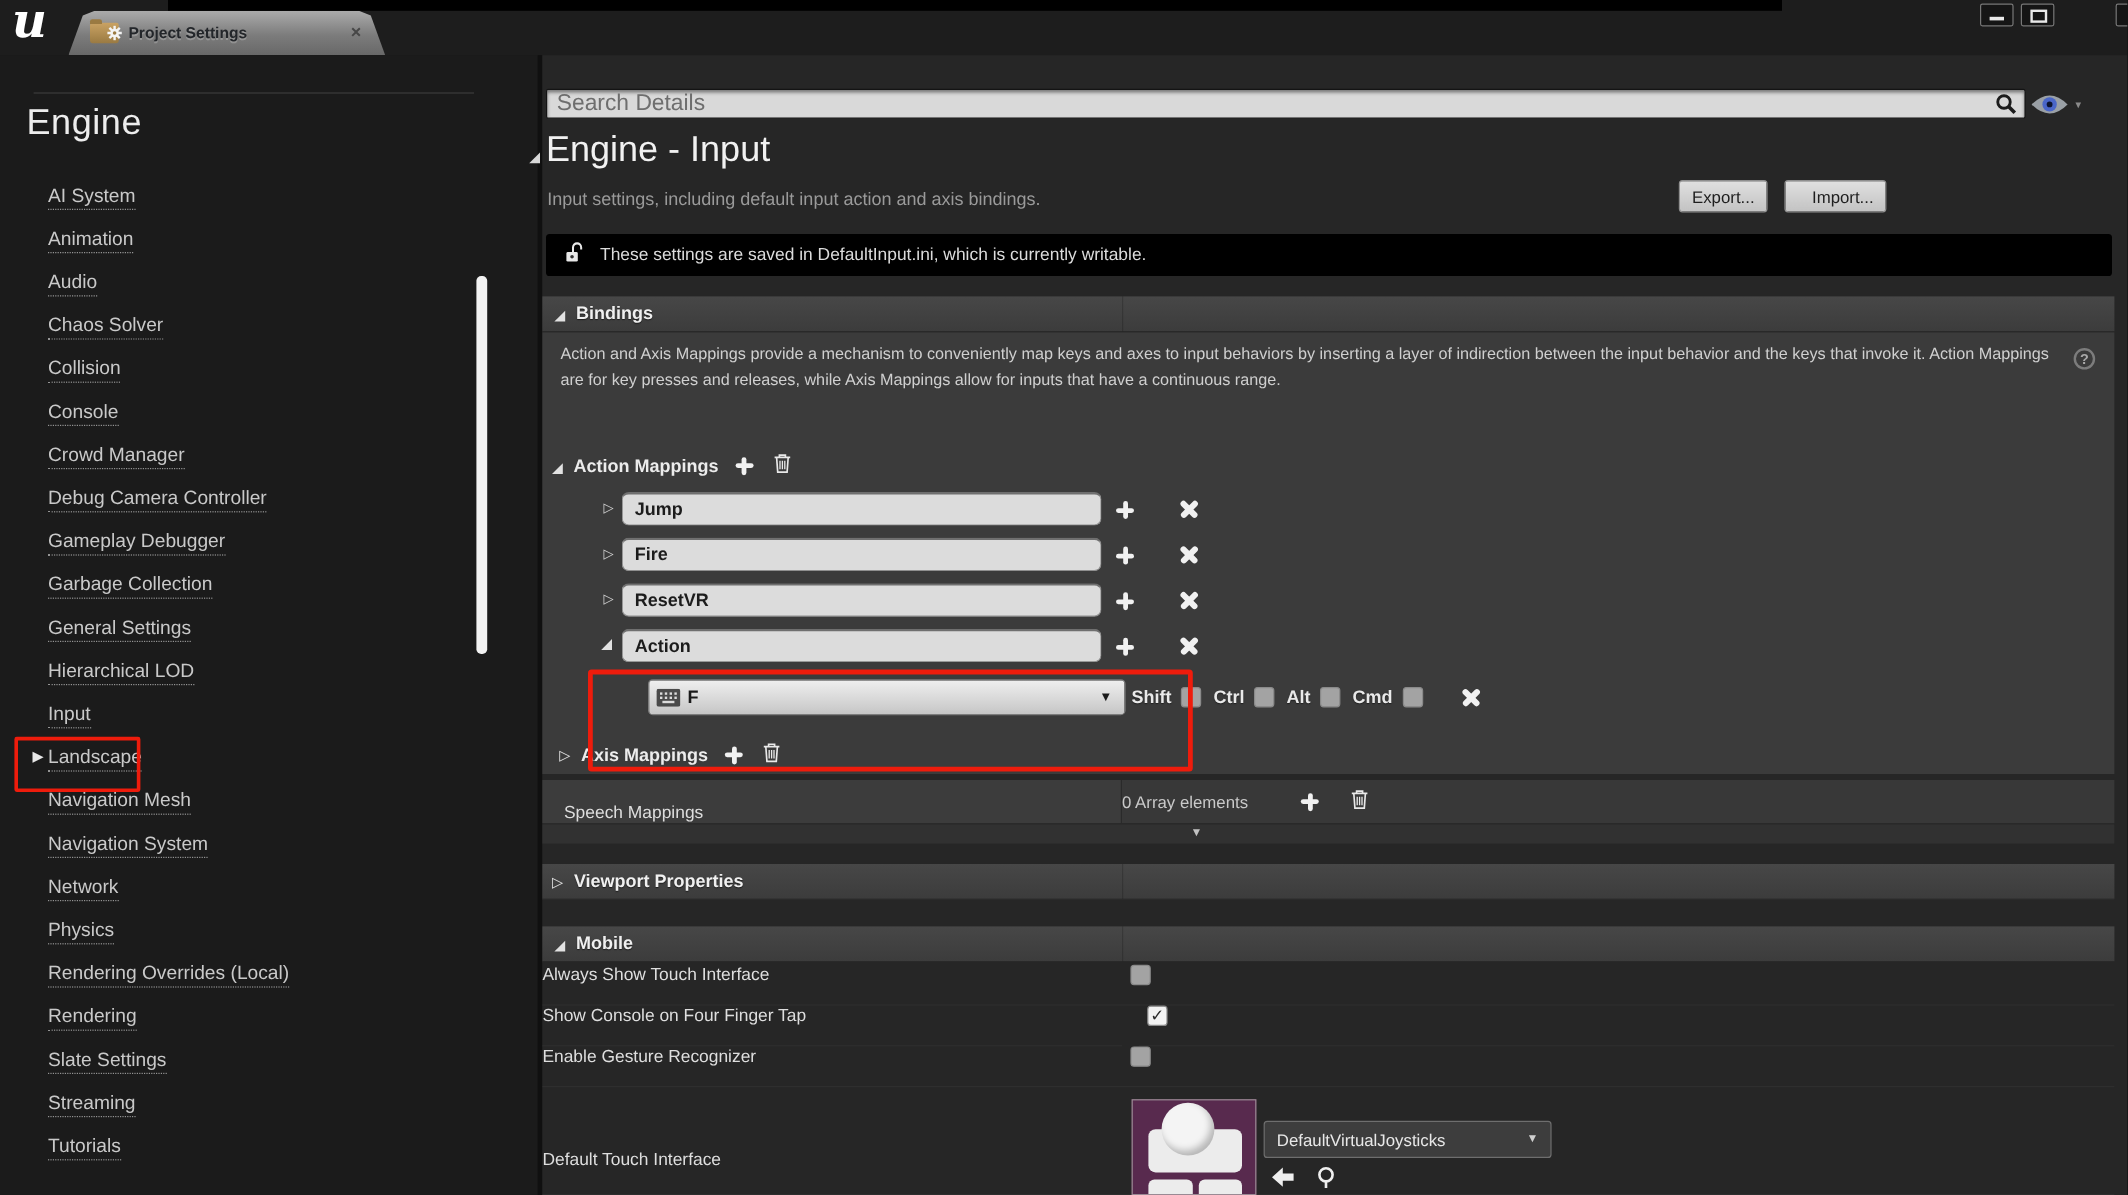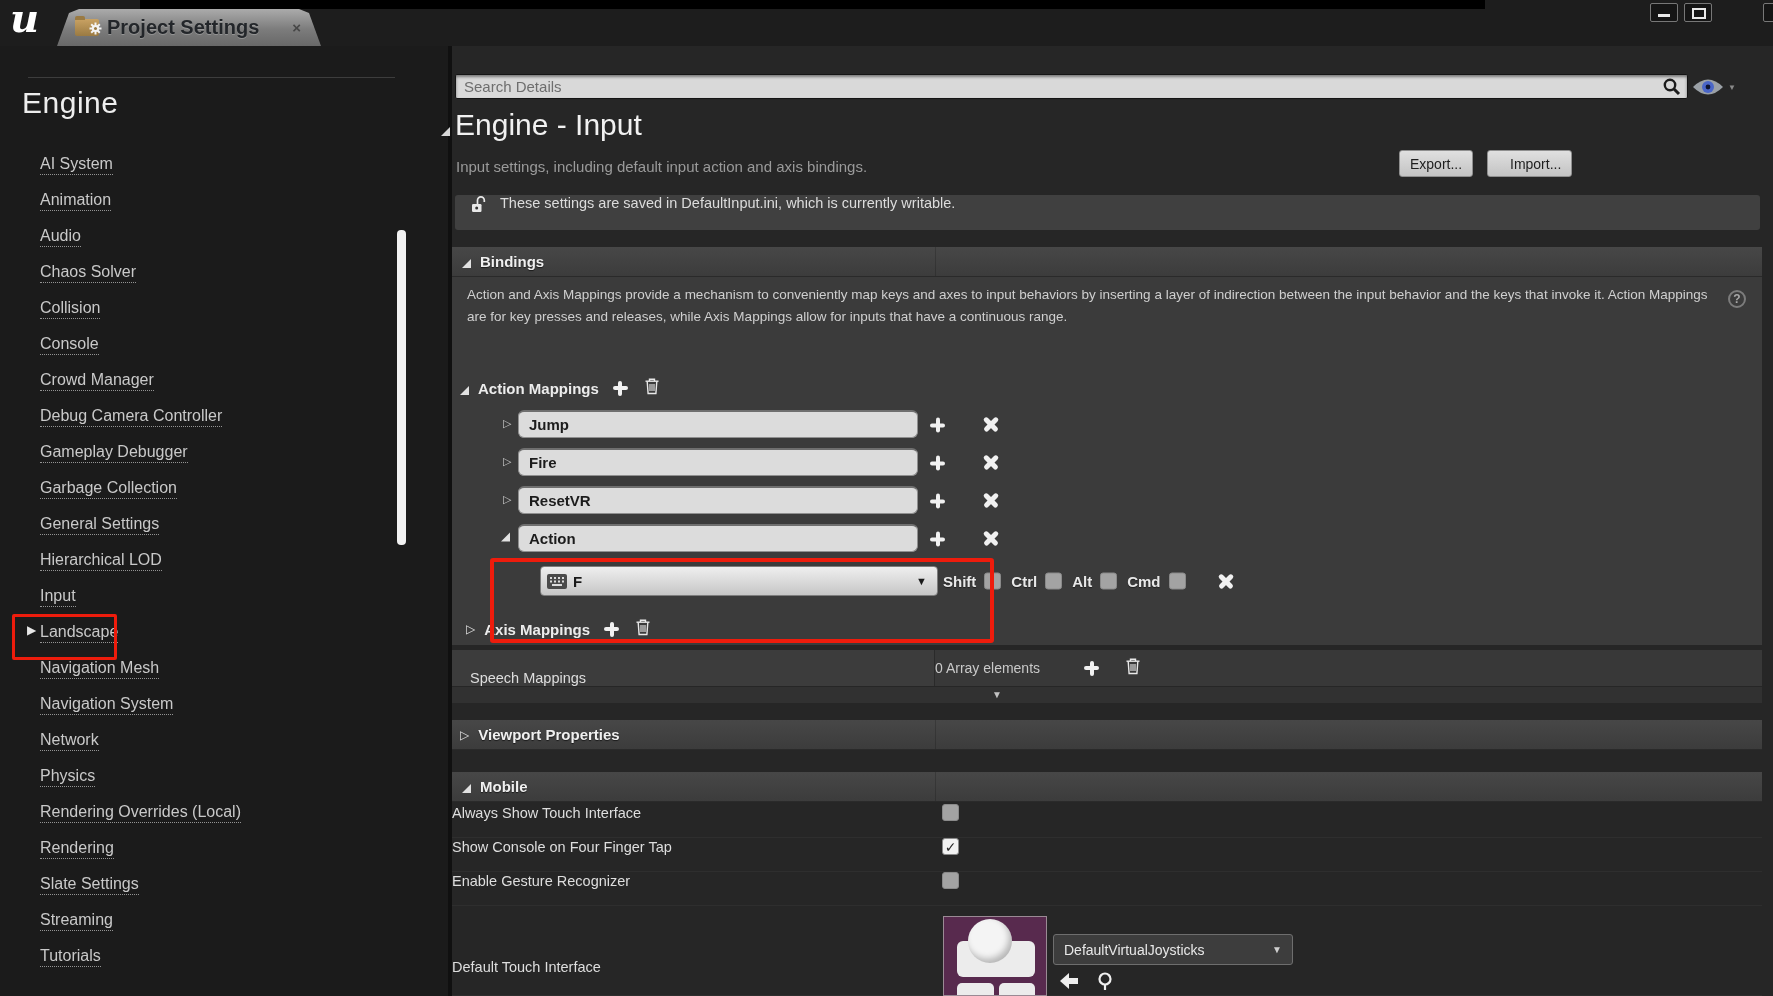--- a/index.html
+++ b/index.html
@@ -10,21 +10,21 @@
 
   
   #topbar{position:absolute;left:0;top:0;width:1773px;height:46px;background:#1d1d1d;}
   #top-black-strip{position:absolute;left:140px;top:0;width:1345px;height:9px;background:#000;}
   #ue-logo{position:absolute;left:10px;top:-6px;font-family:"DejaVu Serif",serif;
            font-style:italic;font-weight:bold;font-size:40px;color:#fff;}
   #tab{position:absolute;left:57px;top:9px;width:264px;height:37px;
        background:linear-gradient(#ababab,#7c7c7c 55%,#686868);
        clip-path:polygon(0 100%,12px 4px,22px 0,242px 0,252px 4px,100% 100%);
        display:flex;align-items:center;padding:0 20px 0 18px;box-sizing:border-box;}
-  #tab-title{font-size:20px;font-weight:bold;color:#23262a;margin-left:8px;
+  #tab-title{font-size:13px;font-weight:bold;color:#23262a;margin-left:8px;
              text-shadow:0 1px 0 rgba(255,255,255,.22);}
   #tab-close{margin-left:auto;color:#474747;font-size:15px;font-weight:bold;line-height:1;}
   .folder-icon{position:relative;width:24px;height:17px;background:linear-gradient(#c9a263,#9a7a42);
                border-radius:2px;flex:0 0 auto;}
   .folder-icon::before{content:"";position:absolute;left:0;top:-3px;width:10px;height:4px;
                background:#9a7a42;border-radius:2px 2px 0 0;}
   .gear-badge{position:absolute;right:-3px;bottom:-3px;}
   #win-buttons{position:absolute;right:0;top:2px;height:22px;}
   .win-btn{position:absolute;top:1px;width:28px;height:19px;background:#151515;
            border:1px solid #777;border-radius:2px;box-sizing:border-box;}
@@ -48,37 +48,37 @@
   #input-marker{position:absolute;left:27px;top:577px;font-size:12px;color:#e8e8e8;}
 
   
   #details{position:absolute;left:452px;top:46px;width:1321px;height:950px;background:#262626;}
   #details .abs{position:absolute;}
 
   #search-bar{left:3px;top:28px;width:1233px;height:25px;background:#d9d9d9;
               border:1px solid #141414;border-radius:2px;box-sizing:border-box;
               box-shadow:inset 0 2px 3px rgba(0,0,0,.45);}
   #search-input{width:100%;height:100%;background:transparent;border:none;outline:none;
-                font-family:inherit;font-size:15px;color:#333;padding:0 30px 0 8px;box-sizing:border-box;}
+                font-family:inherit;font-size:19px;color:#333;padding:0 30px 0 8px;box-sizing:border-box;}
   #search-input::placeholder{color:#6e6e6e;opacity:1;}
   #search-mag{left:1210px;top:31px;}
   #eye-btn{left:1240px;top:31px;width:46px;height:20px;display:flex;align-items:center;gap:4px;}
   #eye-caret{font-size:8px;color:#8a8a8a;}
 
   #title-marker{left:-11px;top:81px;width:0;height:0;border-right:9px solid #d8d8d8;
                 border-top:9px solid transparent;}
   #page-title{left:3px;top:62px;font-size:30px;color:#f1f1f1;}
   #page-subtitle{left:4px;top:112px;font-size:15px;color:#9a9a9a;}
   .chip-btn{top:104px;height:27px;background:linear-gradient(#e0e0e0,#c3c3c3);
             border:1px solid #8f8f8f;border-radius:3px;color:#1e1e1e;font-size:14px;
             display:flex;align-items:center;padding:0 10px;box-sizing:border-box;}
   #export-btn{left:947px;} #import-btn{left:1035px;padding-left:22px;}
 
-  #info-bar{left:3px;top:149px;width:1305px;height:35px;background:#404040;border-radius:3px;
-            display:flex;}
+  #info-bar{left:3px;top:149px;width:1305px;height:35px;background:#000000;border-radius:3px;
+            display:flex;align-items:center;}
   #info-bar .lock{margin:0 14px 0 16px;}
   #info-text{font-size:14.5px;color:#dcdcdc;}
 
   .cat-header{left:0;width:1310px;height:30px;background:linear-gradient(#474747,#3c3c3c);
               border-bottom:1px solid #2a2a2a;display:flex;align-items:center;box-sizing:border-box;}
   .cat-header .seam{position:absolute;left:483px;top:0;width:1px;height:100%;background:rgba(0,0,0,.18);}
   .cat-marker{width:0;height:0;border-right:9px solid #e2e2e2;border-top:9px solid transparent;
               margin:4px 0 0 10px;}
   .cat-marker-closed{color:#e2e2e2;font-size:12px;margin-left:8px;}
   .cat-label{font-size:15px;font-weight:bold;color:#f0f0f0;margin-left:9px;
@@ -146,21 +146,21 @@
   #speech-row{top:604px;height:36px;}
   #speech-value{font-size:14px;color:#c9c9c9;}
   #speech-plus{margin-left:44px;} #speech-trash{margin-left:26px;}
 
   #expander-strip{left:0;top:641px;width:1310px;height:16px;background:#313131;}
   #expander-caret{position:absolute;left:540px;top:2px;font-size:10px;color:#c2c2c2;}
 
   #viewport-header{top:674px;} #mobile-header{top:726px;}
 
   .mobile-row{left:0;width:1310px;height:34px;display:grid;grid-template-columns:483px 1fr;}
-  #mrow-0{top:758px;} #mrow-1{top:792px;} #mrow-2{top:826px;}
+  #mrow-0{top:758px;} #mrow-1{top:792px;gap:14px;} #mrow-2{top:826px;}
   .mobile-row .pcell-l{border-bottom:1px solid #2e2e2e;}
   .mobile-row .pcell-r{border-bottom:1px solid #2e2e2e;padding-left:7px;}
   #touch-row{top:860px;height:90px;}
   #touch-row .pcell-l{align-items:flex-start;padding-top:52px;}
 
   #joystick-thumb{position:absolute;left:491px;top:870px;width:104px;height:80px;
         background:#582a4e;border:1px solid #9a8a94;box-sizing:border-box;overflow:hidden;z-index:5;}
   .js-pad{position:absolute;left:13px;top:24px;width:78px;height:36px;background:#ececec;border-radius:6px;}
   .js-knob{position:absolute;left:24px;top:2px;width:44px;height:44px;background:#f4f4f4;border-radius:50%;
         box-shadow:inset -3px -4px 6px rgba(0,0,0,.25);}

